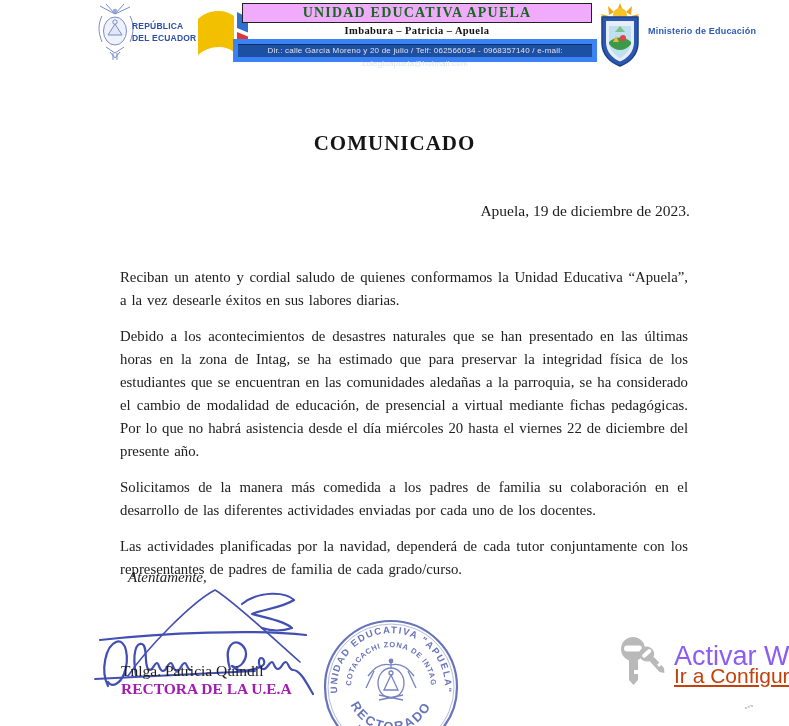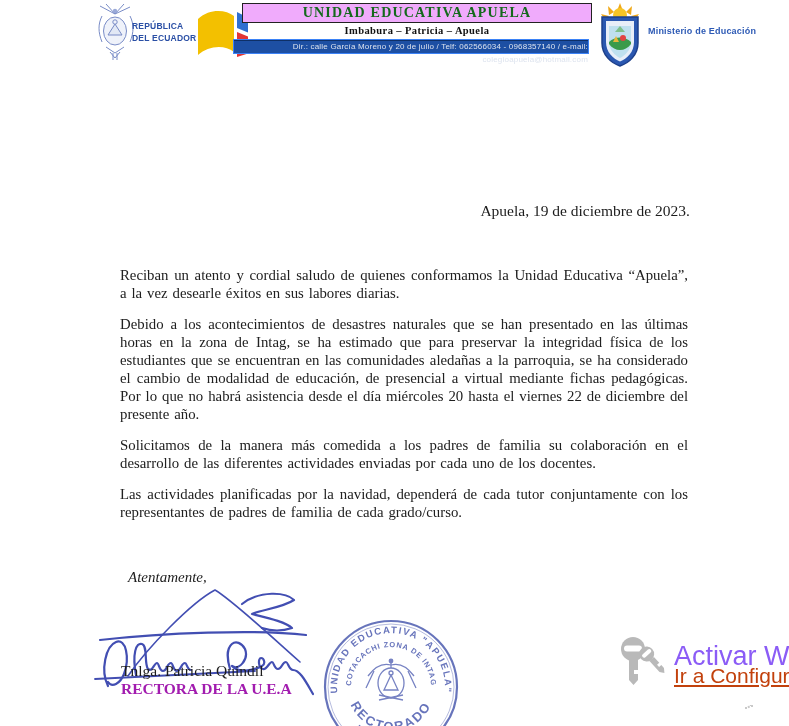--- a/index.html
+++ b/index.html
@@ -20,40 +20,40 @@
   .banner-green{
     background:#f0abfc;border:1px solid #222;color:#14691c;
     font-weight:bold;font-size:14px;letter-spacing:1.2px;text-align:center;
     padding:1px 0;height:16px;line-height:16px;
   }
   .banner-white{
     color:#111;font-weight:bold;font-size:10.5px;text-align:center;
     padding:2px 0 3px;letter-spacing:.4px;
   }
   .banner-blue{
-    margin-left:-9px;width:354px;background:#1d4fa3;border:1px solid #3b82f6;
+    margin-left:-9px;width:354px;background:#1d4fa3;border:5px solid #3b82f6;
     color:#dde3ee;font-family:"Liberation Sans",sans-serif;font-size:8px;
-    text-align:right;height:13px;line-height:13px;letter-spacing:.2px;
+    text-align:center;height:13px;line-height:13px;letter-spacing:.2px;
     box-shadow:0 1px 0 #0e2f66 inset;
   }
   .shield-svg{position:absolute;left:595px;top:2px;}
   .ministry-label{
     position:absolute;left:648px;top:26px;width:120px;
     font-family:"Liberation Sans",sans-serif;font-weight:bold;
     font-size:9px;color:#2d5ab5;letter-spacing:.2px;
   }
   
   .title{
     position:absolute;left:0;top:131px;width:789px;text-align:center;
     font-size:21px;font-weight:bold;letter-spacing:1px;color:#151515;
   }
   .date-line{position:absolute;top:202px;right:99px;font-size:15.5px;}
   .body-text{position:absolute;left:120px;top:266px;width:568px;}
   .body-text p{
-    margin:0 0 13px 0;font-size:14.8px;line-height:18px;
+    margin:0 0 13px 0;font-size:14.8px;line-height:23px;
     text-align:justify;word-spacing:1.2px;color:#202020;
   }
   .closing{position:absolute;left:128px;top:569px;font-size:15px;font-style:italic;}
   .signature-svg{position:absolute;left:92px;top:578px;}
   .signer-name{position:absolute;left:121px;top:662px;font-size:15.5px;color:#1d1d1d;}
   .signer-title{position:absolute;left:121px;top:680px;font-size:15.5px;font-weight:bold;color:#a21caf;}
   
   .stamp-svg{position:absolute;left:316px;top:612px;opacity:.92;}
   .stamp-svg text{font-family:"Liberation Sans",sans-serif;fill:#5b69b6;}
   
@@ -120,20 +120,21 @@
       <path d="M14,24 L36,24 L36,40 C36,48 30,53.5 25,56 C20,53.5 14,48 14,40 Z" fill="#bfe0ef"></path>
       <path d="M14,40 C20,34 30,34 36,40 L36,42 C30,50 20,50 14,42 Z" fill="#3a9a4a"></path>
       <path d="M20,30 L25,24 L30,30 Z" fill="#7ec08b"></path>
       <circle cx="28" cy="36" r="3" fill="#e24444"></circle>
       <path d="M21,34 L24,40 L18,40 Z" fill="#e8b63a"></path>
     </g>
   </svg>
 
   <div class="ministry-label">Ministerio de Educación</div>
 
+  <div class="title">COMUNICADO</div>
 
   <div class="date-line">Apuela, 19 de diciembre de 2023.</div>
 
   <div class="body-text">
     <p>Reciban un atento y cordial saludo de quienes conformamos la Unidad Educativa “Apuela”, a la vez desearle éxitos en sus labores diarias.</p>
     <p>Debido a los acontecimientos de desastres naturales que se han presentado en las últimas horas en la zona de Intag, se ha estimado que para preservar la integridad física de los estudiantes que se encuentran en las comunidades aledañas a la parroquia, se ha considerado el cambio de modalidad de educación, de presencial a virtual mediante fichas pedagógicas. Por lo que no habrá asistencia desde el día miércoles 20 hasta el viernes 22 de diciembre del presente año.</p>
     <p>Solicitamos de la manera más comedida a los padres de familia su colaboración en el desarrollo de las diferentes actividades enviadas por cada uno de los docentes.</p>
     <p>Las actividades planificadas por la navidad, dependerá de cada tutor conjuntamente con los representantes de padres de familia de cada grado/curso.</p>
   </div>
 

